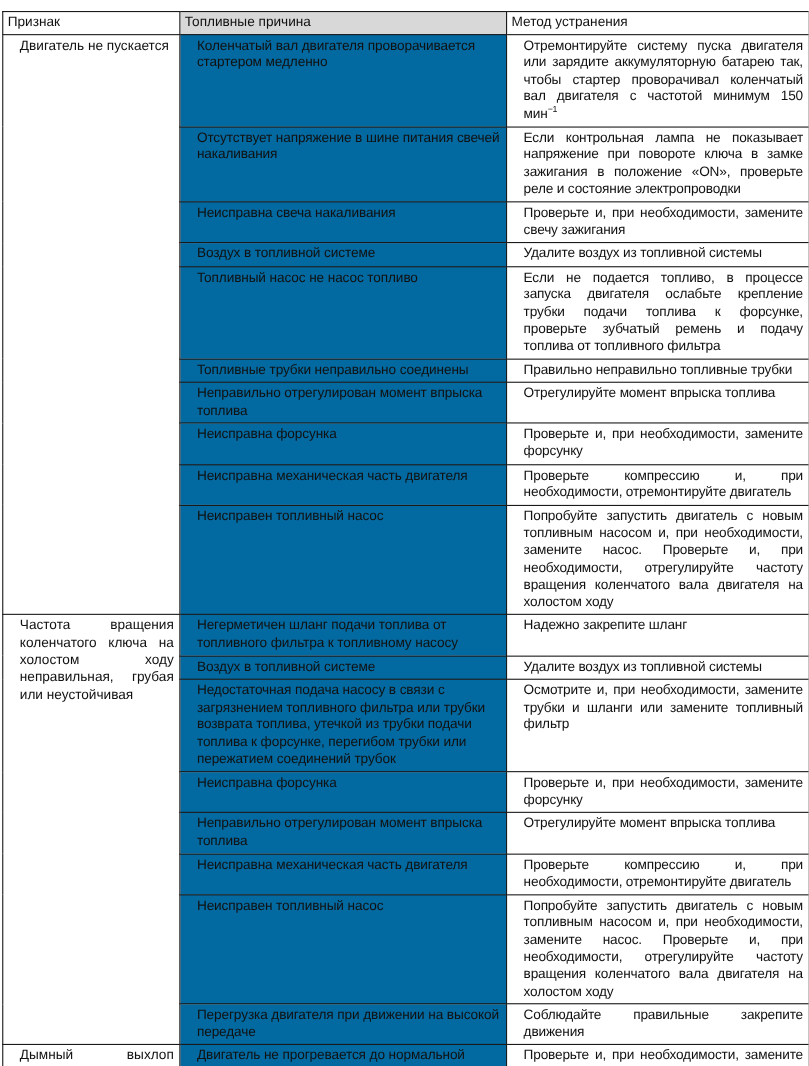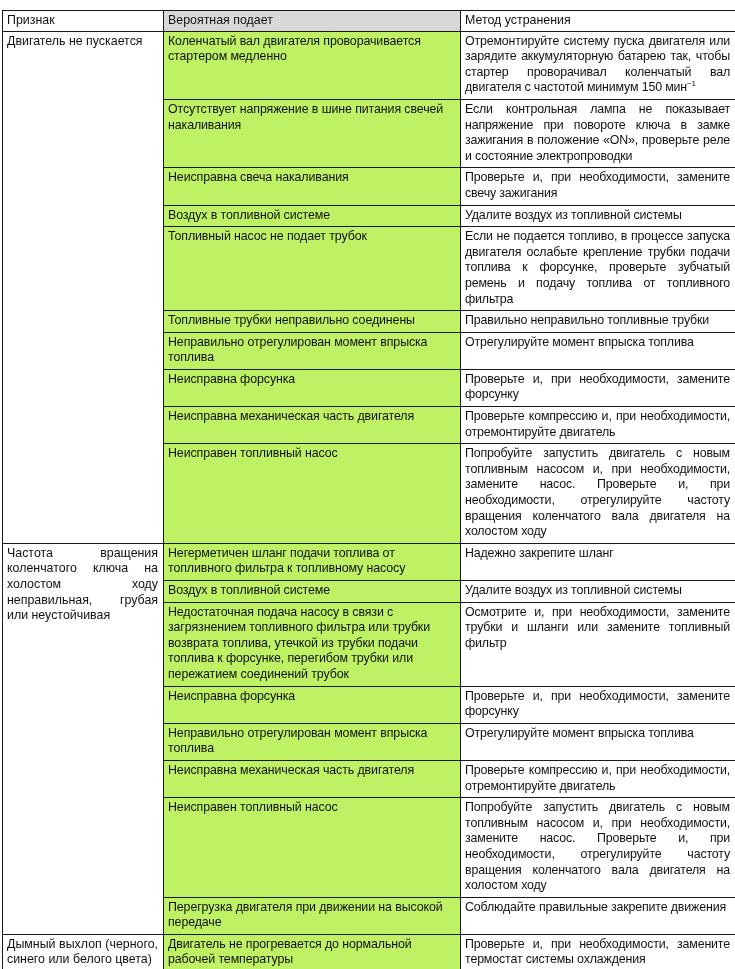--- a/index.html
+++ b/index.html
@@ -13,45 +13,45 @@
     font-size: 12.4px;
     line-height: 15.6px;
     color: #111;
   }
   col.c1 { width: 161px; }
   col.c2 { width: 297px; }
   col.c3 { width: 275px; }
   th, td {
     border: 1.3px solid #1a1a1a;
     vertical-align: top;
-    padding: 2px 5px 3px 4px;
+    padding: 2px 5px 3px 15px;
     text-align: left;
     font-weight: normal;
   }
   th { text-align: left; padding: 2px 4px 2px 4px; }
   .shade { background: #d8d8d8; }
-  td.cause { background: #bef264; letter-spacing: -0.1px; }
+  td.cause { background: #0369a1; letter-spacing: -0.1px; }
   td.fix { background: #ffffff; text-align: justify; letter-spacing: -0.15px; }
   td.symptom { background: #ffffff; text-align: justify; }
   sup { font-size: 8px; line-height: 0; }
 </style>
 </head>
 <body>
 
 <div class="page">
   <table>
     <colgroup>
         <col class="c1">
         <col class="c2">
         <col class="c3">
       </colgroup>
     <thead>
       <tr>
         <th>Признак</th>
-        <th class="shade">Вероятная подает</th>
+        <th class="shade">Топливные причина</th>
         <th>Метод устранения</th>
       </tr>
     </thead>
     <tbody id="tbody">
         <tr>
           <td class="symptom" rowspan="10">Двигатель не пускается</td>
           <td class="cause">Коленчатый вал двигателя проворачивается стартером медленно</td>
           <td class="fix"><span>Отремонтируйте систему пуска двигателя или зарядите аккумуляторную батарею так, чтобы стартер проворачивал коленчатый вал двигателя с частотой минимум 150 мин</span><sup>−1</sup></td>
         </tr>
         <tr>
@@ -60,21 +60,21 @@
         </tr>
         <tr>
           <td class="cause">Неисправна свеча накаливания</td>
           <td class="fix"><span>Проверьте и, при необходимости, замените свечу зажигания</span></td>
         </tr>
         <tr>
           <td class="cause">Воздух в топливной системе</td>
           <td class="fix"><span>Удалите воздух из топливной системы</span></td>
         </tr>
         <tr>
-          <td class="cause">Топливный насос не подает трубок</td>
+          <td class="cause">Топливный насос не насос топливо</td>
           <td class="fix"><span>Если не подается топливо, в процессе запуска двигателя ослабьте крепление трубки подачи топлива к форсунке, проверьте зубчатый ремень и подачу топлива от топливного фильтра</span></td>
         </tr>
         <tr>
           <td class="cause">Топливные трубки неправильно соединены</td>
           <td class="fix"><span>Правильно неправильно топливные трубки</span></td>
         </tr>
         <tr>
           <td class="cause">Неправильно отрегулирован момент впрыска топлива</td>
           <td class="fix"><span>Отрегулируйте момент впрыска топлива</span></td>
         </tr>

